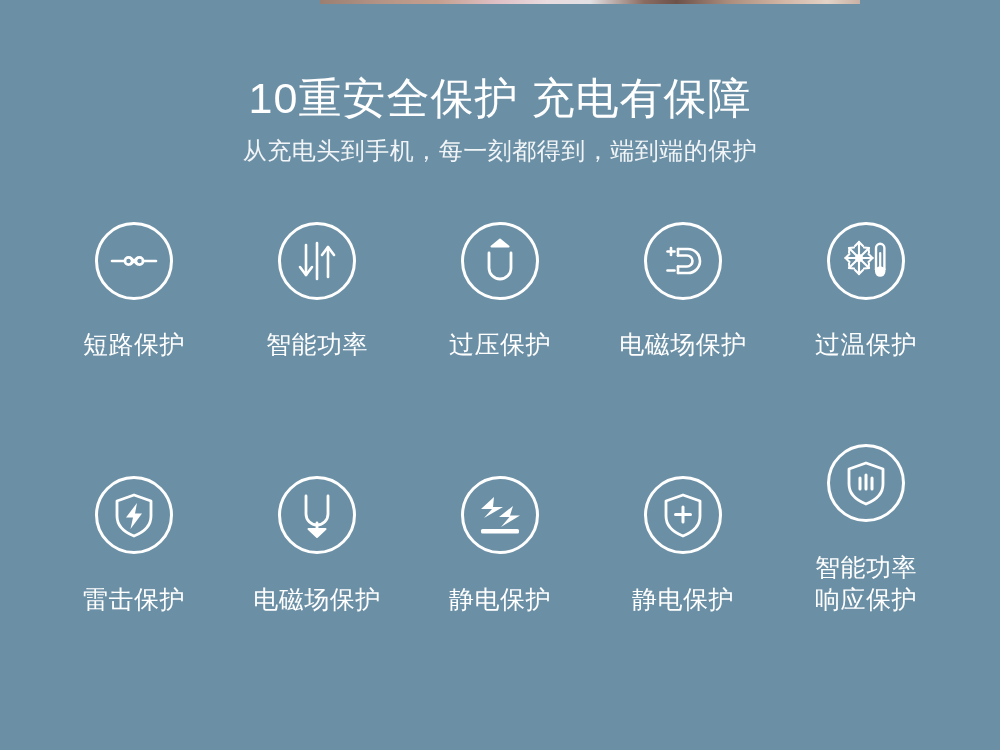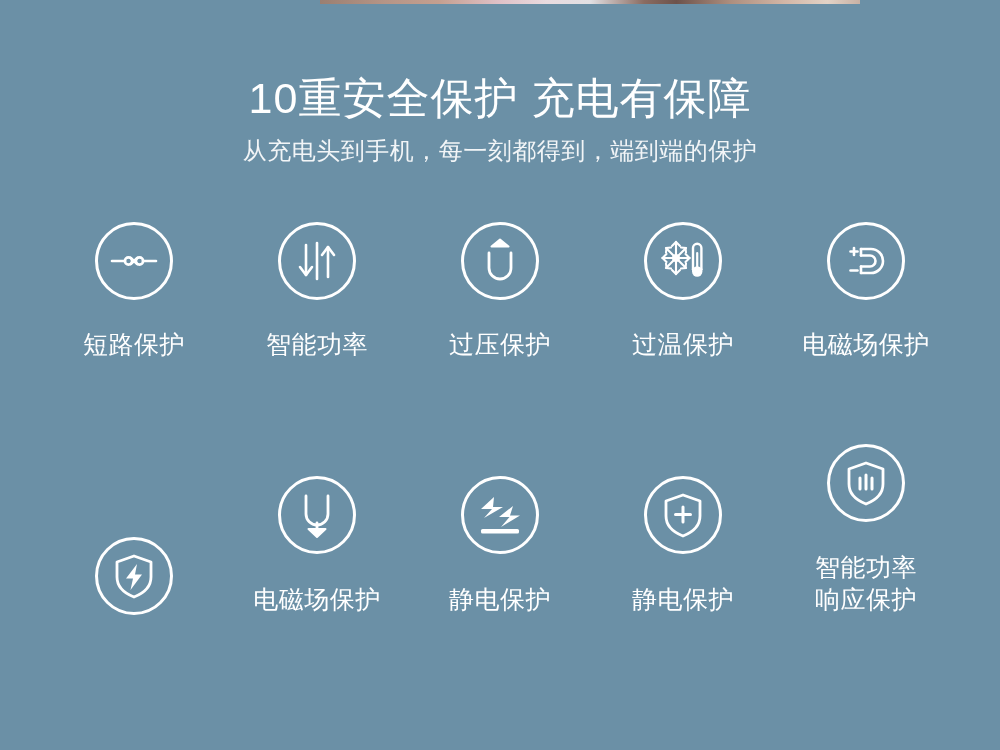--- a/index.html
+++ b/index.html
@@ -143,20 +143,37 @@
     <div class="cell">
       <div class="icon-ring">
         <svg width="54" height="54" viewBox="0 0 54 54">
           <g fill="none" stroke="#fff" stroke-width="2.8" stroke-linecap="round" stroke-linejoin="round">
             <path d="M16 19 L16 34 A11 11 0 0 0 38 34 L38 19"></path>
             <path d="M18.5 12.5 L27 5.5 L35.5 12.5 Z" fill="#fff" stroke-width="2"></path>
           </g>
         </svg>
       </div>
       <div class="cell-label">过压保护</div>
+    </div>
+
+    <div class="cell">
+      <div class="icon-ring">
+        <svg width="54" height="54" viewBox="0 0 54 54">
+          <g fill="none" stroke="#fff" stroke-width="2.6" stroke-linecap="round">
+            <path d="M22 15 L32 15 A12 12 0 0 1 32 39 L22 39"></path>
+            <line x1="22" y1="15" x2="22" y2="21.5"></line>
+            <line x1="22" y1="32.5" x2="22" y2="39"></line>
+            <path d="M22 21.5 L31 21.5 A5.5 5.5 0 0 1 31 32.5 L22 32.5"></path>
+            <line x1="11.5" y1="17.5" x2="18.5" y2="17.5"></line>
+            <line x1="15" y1="14" x2="15" y2="21"></line>
+            <line x1="11.5" y1="36.5" x2="18.5" y2="36.5"></line>
+          </g>
+        </svg>
+      </div>
+      <div class="cell-label">电磁场保护</div>
     </div>
 
     <div class="cell">
       <div class="icon-ring">
         <svg width="56" height="56" viewBox="0 0 56 56">
           <g stroke="#fff" stroke-width="2.1" fill="none" stroke-linecap="round">
             <line x1="21" y1="9" x2="21" y2="41"></line>
             <line x1="7.5" y1="25" x2="34.5" y2="25"></line>
             <line x1="11" y1="15" x2="31" y2="35"></line>
             <line x1="31" y1="15" x2="11" y2="35"></line>
@@ -174,48 +191,32 @@
             <path d="M38 36.5 L38 15 a4.2 4.2 0 0 1 8.4 0 L46.4 36.5"></path>
             <path d="M38 36.5 a5.6 5.6 0 0 0 8.4 0"></path>
           </g>
           <circle cx="42.2" cy="38.5" r="5.2" fill="#fff"></circle>
           <line x1="42.2" y1="20" x2="42.2" y2="37" stroke="#fff" stroke-width="2.2" stroke-linecap="round"></line>
         </svg>
       </div>
       <div class="cell-label">过温保护</div>
     </div>
 
-    <div class="cell">
-      <div class="icon-ring">
-        <svg width="54" height="54" viewBox="0 0 54 54">
-          <g fill="none" stroke="#fff" stroke-width="2.6" stroke-linecap="round">
-            <path d="M22 15 L32 15 A12 12 0 0 1 32 39 L22 39"></path>
-            <line x1="22" y1="15" x2="22" y2="21.5"></line>
-            <line x1="22" y1="32.5" x2="22" y2="39"></line>
-            <path d="M22 21.5 L31 21.5 A5.5 5.5 0 0 1 31 32.5 L22 32.5"></path>
-            <line x1="11.5" y1="17.5" x2="18.5" y2="17.5"></line>
-            <line x1="15" y1="14" x2="15" y2="21"></line>
-            <line x1="11.5" y1="36.5" x2="18.5" y2="36.5"></line>
-          </g>
-        </svg>
-      </div>
-      <div class="cell-label">电磁场保护</div>
-    </div>
-
   </div>
 
   <div class="grid-row" id="row-2">
 
     <div class="cell">
       <div class="icon-ring">
         <svg width="54" height="54" viewBox="0 0 54 54">
           <path d="M27 7 L44 13 L44 28 C44 38 36 44.5 27 48 C18 44.5 10 38 10 28 L10 13 Z" fill="none" stroke="#fff" stroke-width="2.8" stroke-linejoin="round"></path>
           <path d="M30 15 L19 29.5 L26 29.5 L23.5 41 L35 25.5 L28 25.5 Z" fill="#fff"></path>
         </svg>
       </div>
+      <div class="cell-label">雷击保护</div>
     </div>
 
     <div class="cell">
       <div class="icon-ring">
         <svg width="54" height="54" viewBox="0 0 54 54">
           <g fill="none" stroke="#fff" stroke-width="2.8" stroke-linecap="round" stroke-linejoin="round">
             <path d="M16 8 L16 26 A11 11 0 0 0 38 26 L38 8"></path>
             <line x1="27" y1="35" x2="27" y2="40"></line>
             <path d="M18.5 41 L35.5 41 L27 49 Z" fill="#fff" stroke-width="2"></path>
           </g>

